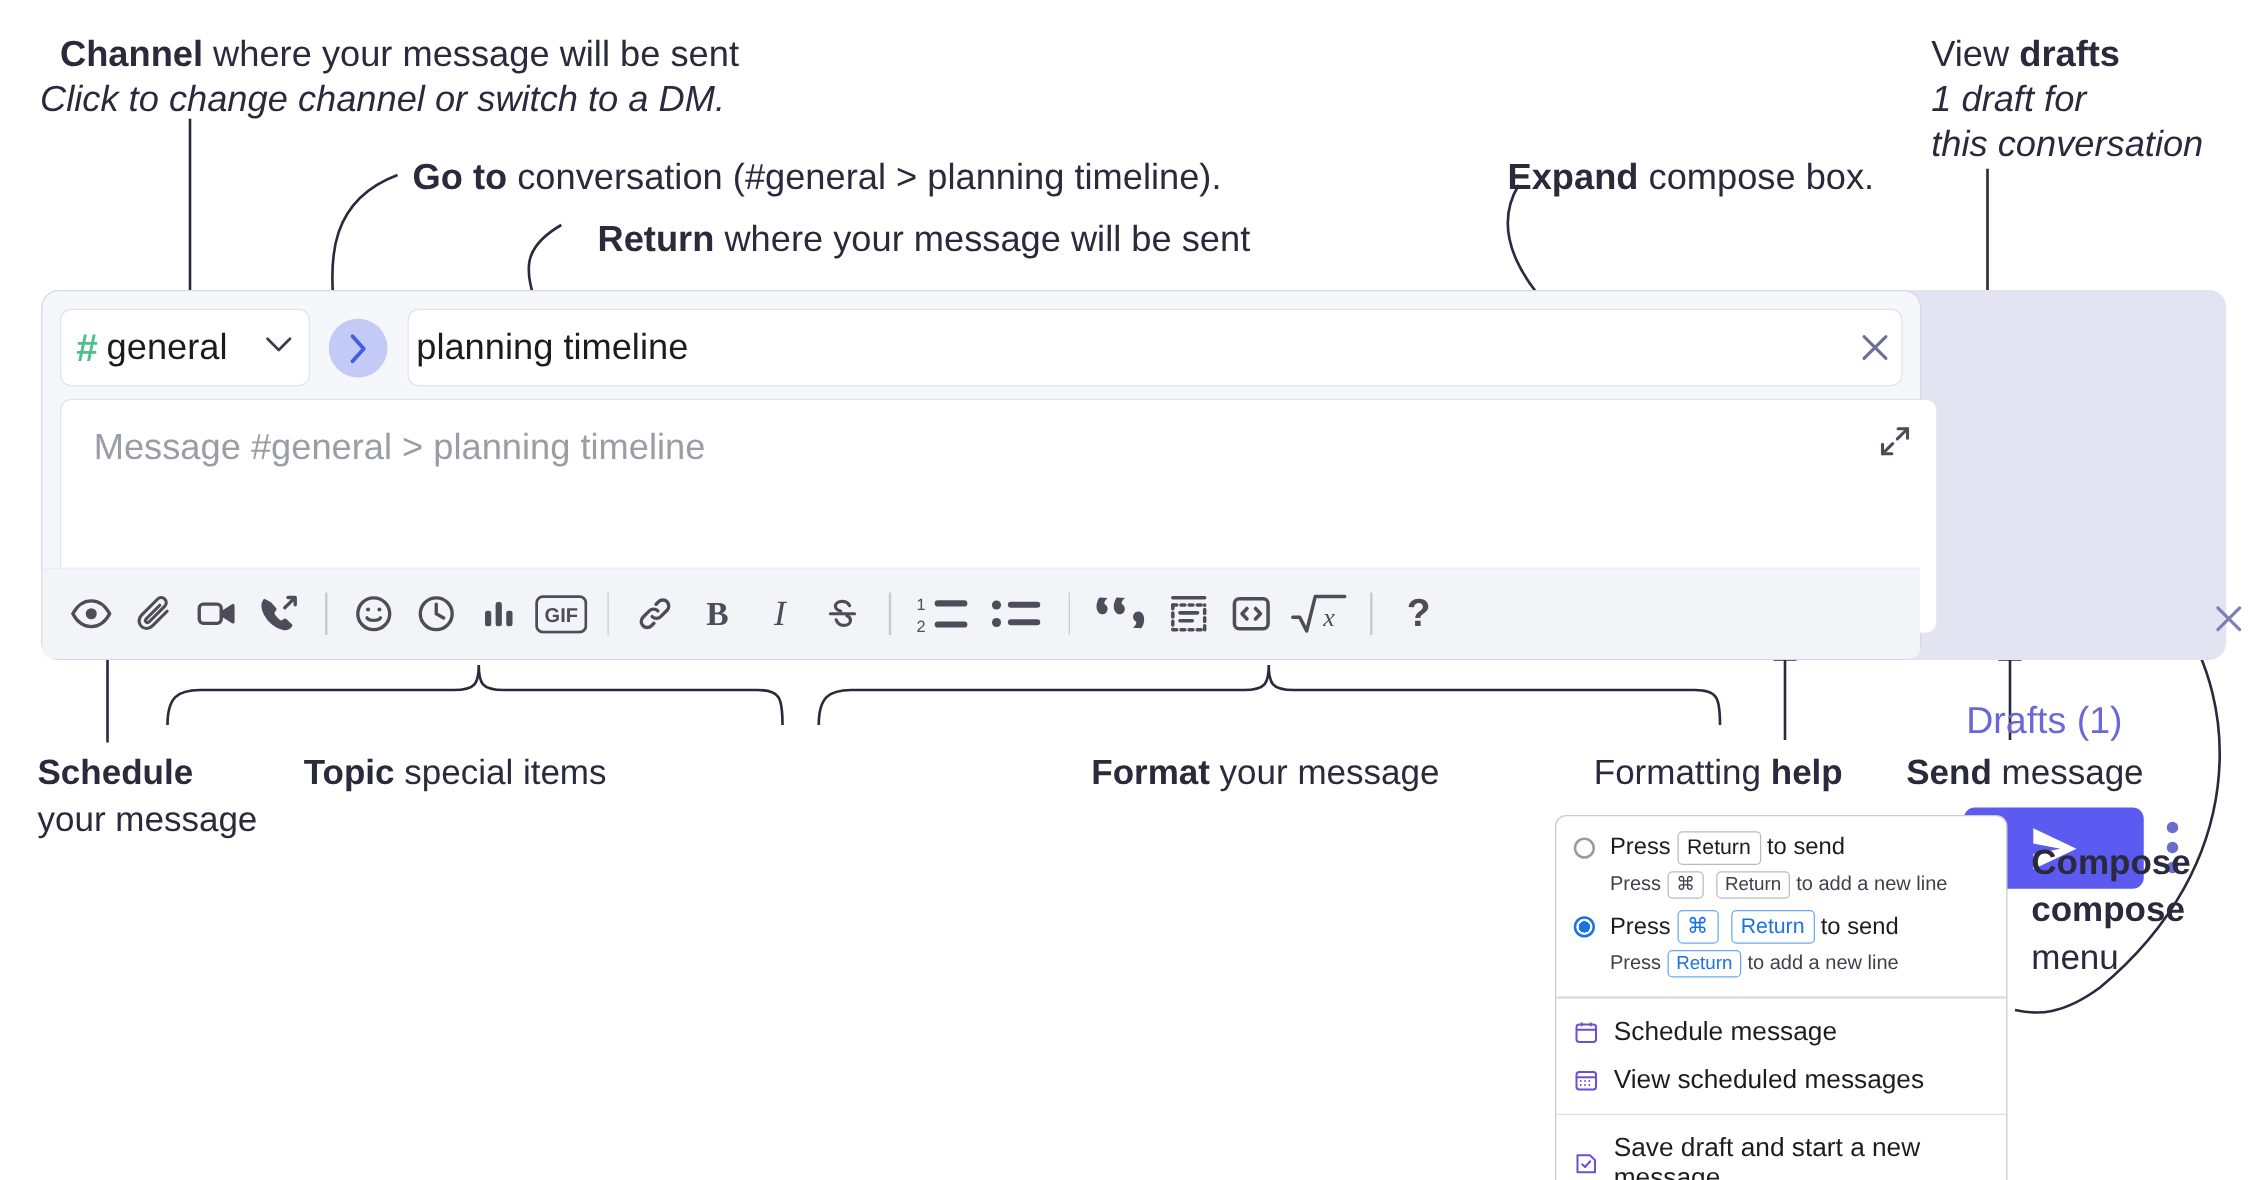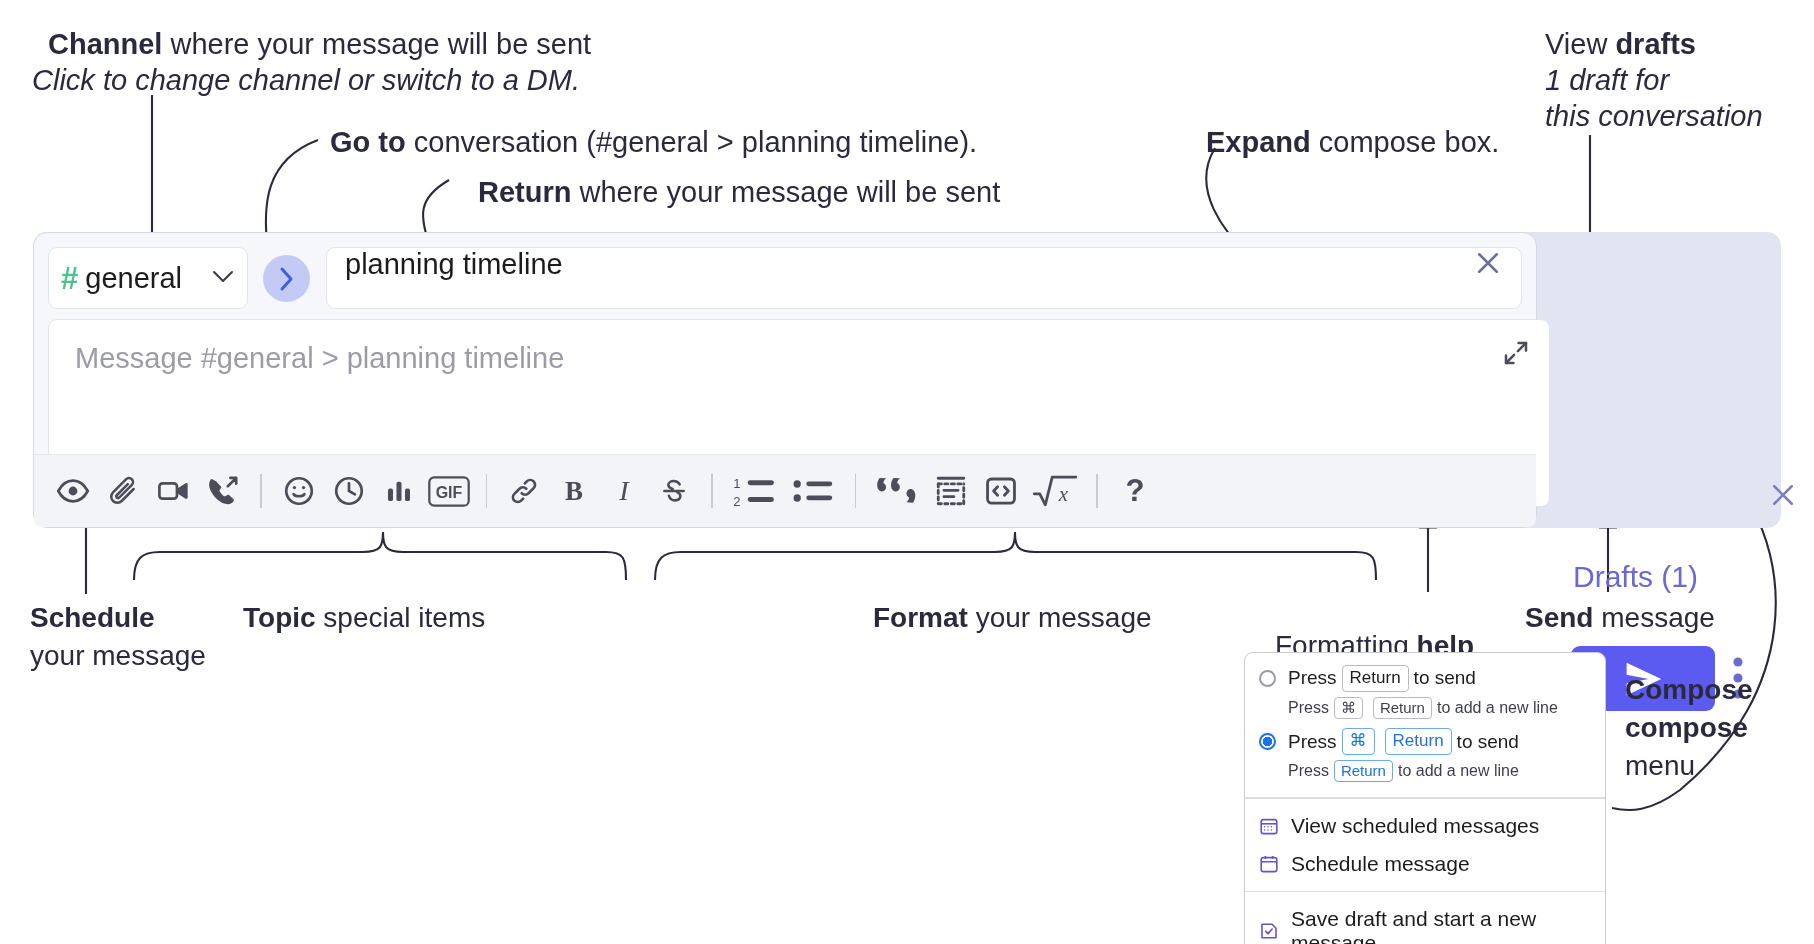--- a/index.html
+++ b/index.html
@@ -52,21 +52,21 @@
   .hash{font-size:31px;font-weight:700;color:#4fc08d;line-height:1;margin-right:7px;}
   .chan-name{font-size:29px;color:#1d1c1d;}
   .chev{margin-left:auto;}
   .goto-btn{
     position:absolute;left:215px;top:8px;width:47px;height:47px;border-radius:50%;
     background:#c3caf6;display:flex;align-items:center;justify-content:center;cursor:pointer;
   }
   .topic-field{
     position:absolute;left:278px;top:0;width:1196px;height:62px;
     background:#ffffff;border:1.5px solid #e2e3ef;border-radius:9px;
-    box-sizing:border-box;display:flex;align-items:flex-start;padding:0 18px;
+    box-sizing:border-box;display:flex;align-items:center;padding:0 6px;
   }
   .topic-text{font-size:29px;color:#1d1c1d;flex:1;}
   .topic-x{cursor:pointer;display:flex;align-items:center;}
 
   
   #msgbox{
     position:absolute;left:14px;top:86px;width:1502px;height:188px;
     background:#ffffff;border:1.5px solid #e2e3ef;border-radius:9px;
     box-sizing:border-box;
   }
@@ -412,21 +412,21 @@
 </div>
 
 <div class="ann a-md" style="left:243px;top:600px;">
   <b>Topic</b><span> special items</span>
 </div>
 
 <div class="ann a-md" style="left:873px;top:600px;">
   <b>Format</b><span> your message</span>
 </div>
 
-<div class="ann a-md" style="left:1275px;top:628px;text-align:right;">
+<div class="ann a-md" style="left:1275px;top:600px;text-align:right;">
   <span>Formatting </span><b>help</b>
 </div>
 
 <div class="ann a-md" style="left:1525px;top:600px;">
   <b>Send</b><span> message</span>
 </div>
 
 <div class="ann a-md" style="left:1625px;top:672px;">
   <b>Compose</b>
 </div>
@@ -459,45 +459,45 @@
     <span class="key blue">Return</span>
     <span>to send</span>
   </div>
   <div class="sub">
     <span>Press</span>
     <span class="key blue">Return</span>
     <span>to add a new line</span>
   </div>
 
   <div class="mdiv"></div>
+
+  <div class="mitem">
+    <span class="mi">
+      <svg width="20" height="20" viewBox="0 0 20 20" fill="none" stroke="#6a4fd8" stroke-width="1.6">
+        <rect x="2.2" y="3.6" width="15.6" height="14" rx="2.2"></rect>
+        <path d="M2.2 7.8 L17.8 7.8 M6.4 2 L6.4 5 M13.6 2 L13.6 5"></path>
+      </svg>
+    </span>
+    <span>Schedule message</span>
+  </div>
 
   <div class="mitem">
     <span class="mi">
       <svg width="20" height="20" viewBox="0 0 20 20" fill="none" stroke="#6a4fd8" stroke-width="1.6">
         <rect x="2.2" y="3.6" width="15.6" height="14" rx="2.2"></rect>
         <path d="M2.2 7.8 L17.8 7.8"></path>
         <g stroke-width="1.5" stroke-linecap="round">
           <path d="M5.6 10.8 L5.6 10.8 M9 10.8 L9 10.8 M12.4 10.8 L12.4 10.8
                    M5.6 14 L5.6 14 M9 14 L9 14 M12.4 14 L12.4 14"></path>
         </g>
       </svg>
     </span>
     <span>View scheduled messages</span>
   </div>
 
-  <div class="mitem">
-    <span class="mi">
-      <svg width="20" height="20" viewBox="0 0 20 20" fill="none" stroke="#6a4fd8" stroke-width="1.6">
-        <rect x="2.2" y="3.6" width="15.6" height="14" rx="2.2"></rect>
-        <path d="M2.2 7.8 L17.8 7.8 M6.4 2 L6.4 5 M13.6 2 L13.6 5"></path>
-      </svg>
-    </span>
-    <span>Schedule message</span>
-  </div>
-
   <div class="mdiv"></div>
 
   <div class="mitem">
     <span class="mi">
       <svg width="20" height="20" viewBox="0 0 20 20" fill="none" stroke="#6a4fd8" stroke-width="1.6" stroke-linejoin="round">
         <path d="M3 3.2 L13 3.2 L17 7.2 L17 16.8 L3 16.8 Z"></path>
         <path d="M6.8 10.4 L9 12.6 L13.2 8" stroke-linecap="round"></path>
       </svg>
     </span>
     <span>Save draft and start a new message</span>

